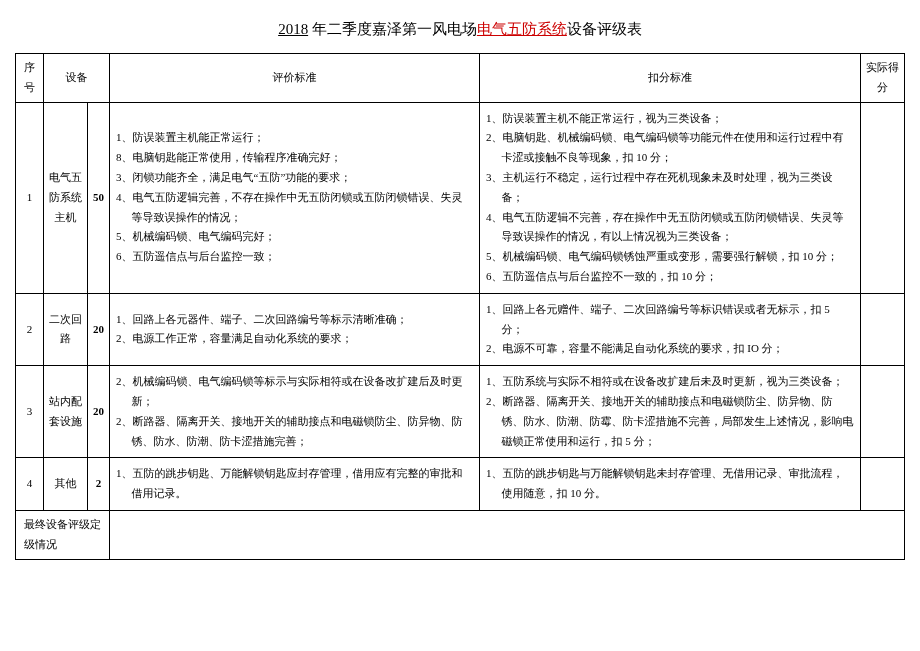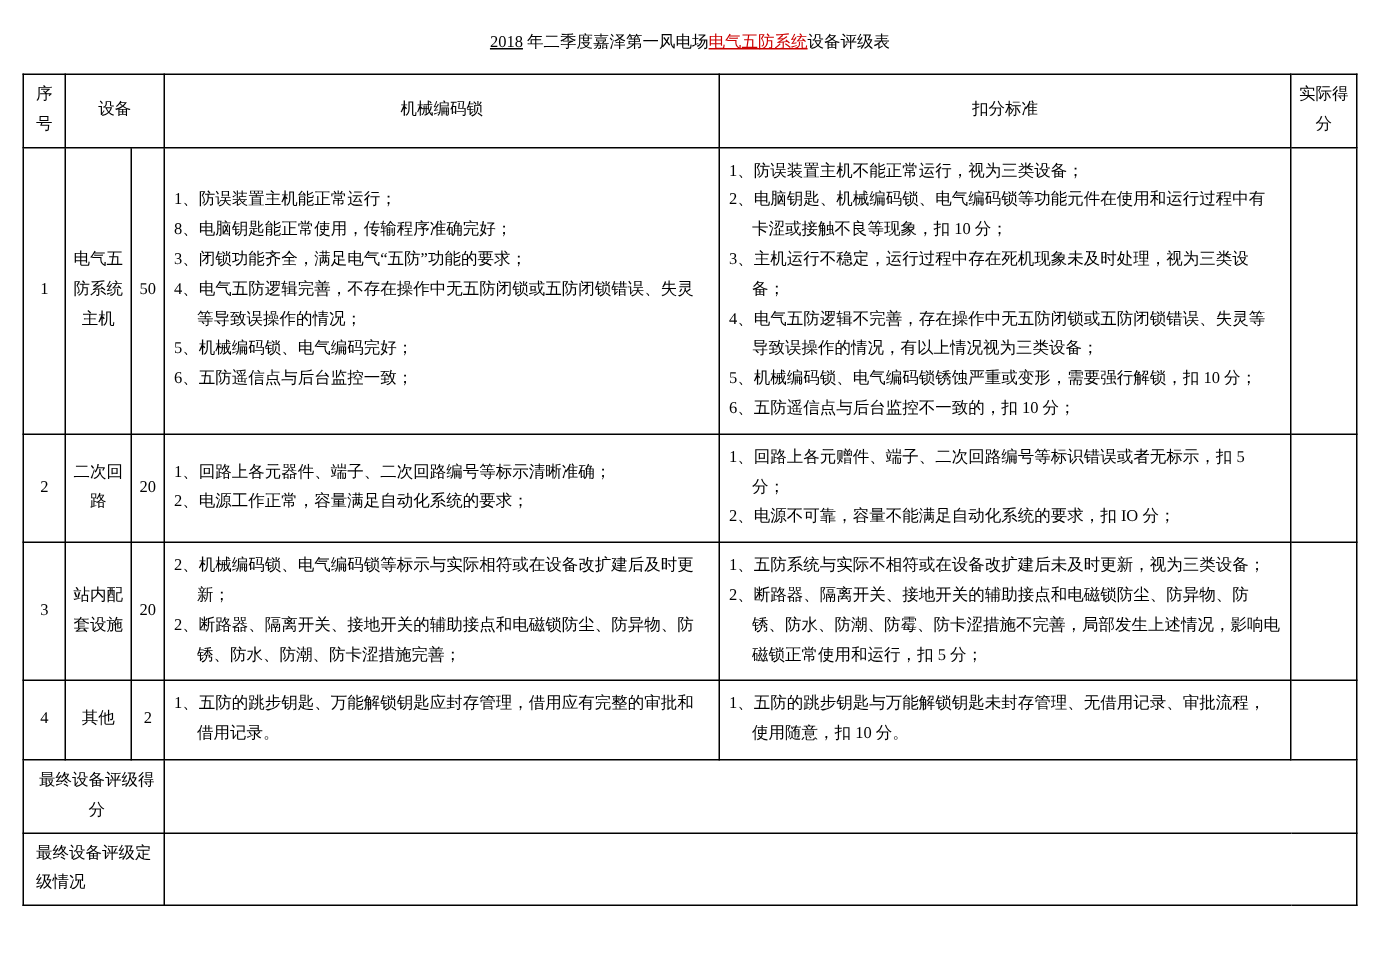--- a/index.html
+++ b/index.html
@@ -6,21 +6,21 @@
       font-family: "SimSun", "宋体", serif;
       font-size: 11px;
       margin: 0;
       padding: 20px 15px;
       background: #fff;
       color: #000;
       width: 890px;
     }
     .title {
       text-align: center;
-      font-size: 11px;
+      font-size: 15px;
       margin-bottom: 14px;
     }
     .title .underline {
       text-decoration: underline;
     }
     .title .red {
       color: #c00;
     }
     table {
       border-collapse: collapse;
@@ -32,21 +32,21 @@
       vertical-align: middle;
       padding: 4px 4px;
       line-height: 1.8;
     }
     th {
       font-weight: normal;
       text-align: center;
     }
     .col-index { width: 28px; text-align: center; }
     .col-device { width: 44px; text-align: center; font-family: Liberation Serif, serif; }
-    .col-score { width: 22px; text-align: center; }
+    .col-score { width: 22px; text-align: center; font-weight: bold; }
     .col-eval { width: 370px; }
     .col-deduct { width: auto; }
     .col-actual { width: 44px; text-align: center; }
     .crit-cell {
       vertical-align: middle;
       padding: 6px 6px;
     }
     .crit-item {
       padding-left: 1.4em;
       text-indent: -1.4em;
@@ -79,21 +79,21 @@
     <col class="col-device">
     <col class="col-score">
     <col class="col-eval">
     <col class="col-deduct">
     <col class="col-actual">
   </colgroup>
   <thead>
     <tr>
       <th>序号</th>
       <th colspan="2">设备</th>
-      <th>机械编码锁</th>
+      <th>评价标准</th>
       <th>扣分标准</th>
       <th>实际得分</th>
     </tr>
   </thead>
   <tbody id="table-body">
   <tr>
         <td class="col-index">1</td>
         <td class="col-device">电气五防系统主机</td>
         <td class="col-score">50</td>
         <td class="crit-cell">
@@ -150,21 +150,17 @@
           <div class="crit-item">1、五防的跳步钥匙、万能解锁钥匙应封存管理，借用应有完整的审批和借用记录。</div>
         </td>
         <td class="crit-cell">
           <div class="crit-item">1、五防的跳步钥匙与万能解锁钥匙未封存管理、无借用记录、审批流程，使用随意，扣 10 分。</div>
         </td>
         <td class="col-actual"></td>
       </tr>
     </tbody>
   <tbody>
     <tr class="summary-row">
-      <td colspan="3" class="summary-label" style="text-align:center;">最终设备评级得分</td>
-      <td colspan="3"></td>
-    </tr>
-    <tr class="summary-row">
       <td colspan="3" class="summary-label" style="border-left:1px solid #000;">最终设备评级定级情况</td>
       <td colspan="3"></td>
     </tr>
   </tbody>
 </table>
 
 </body></html>

